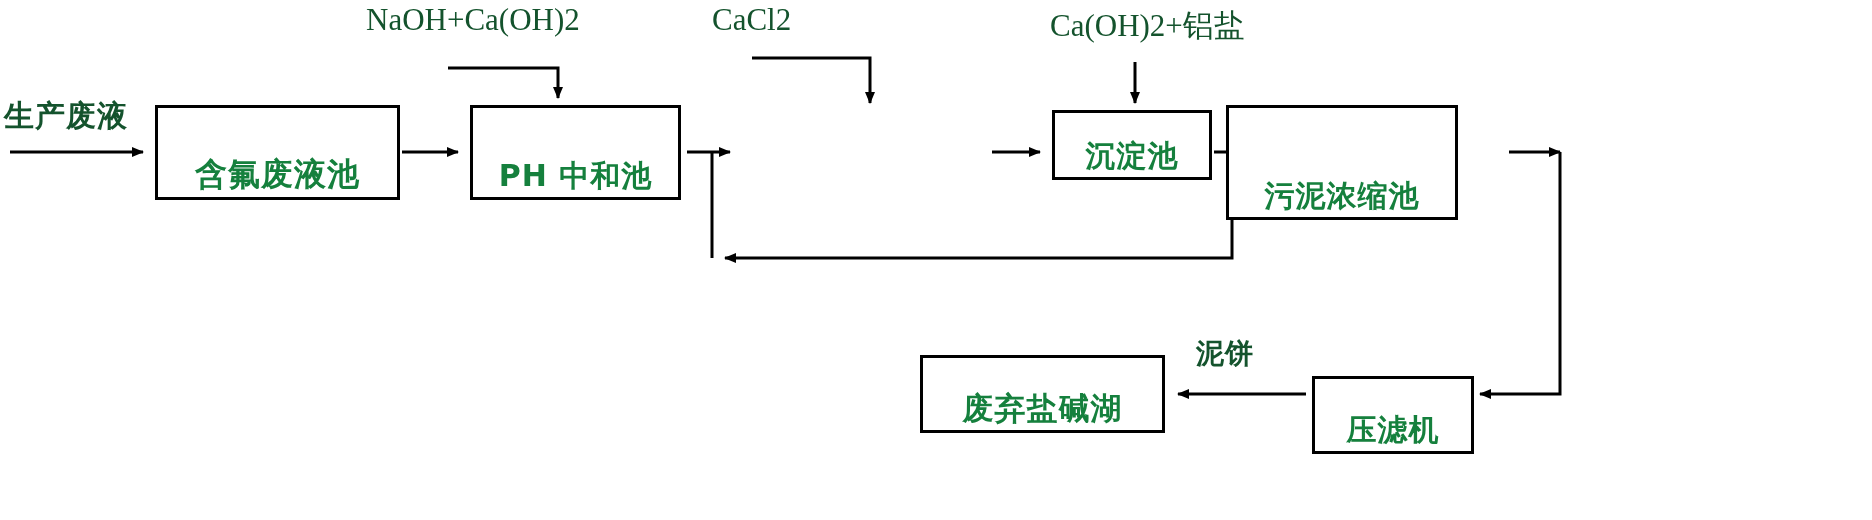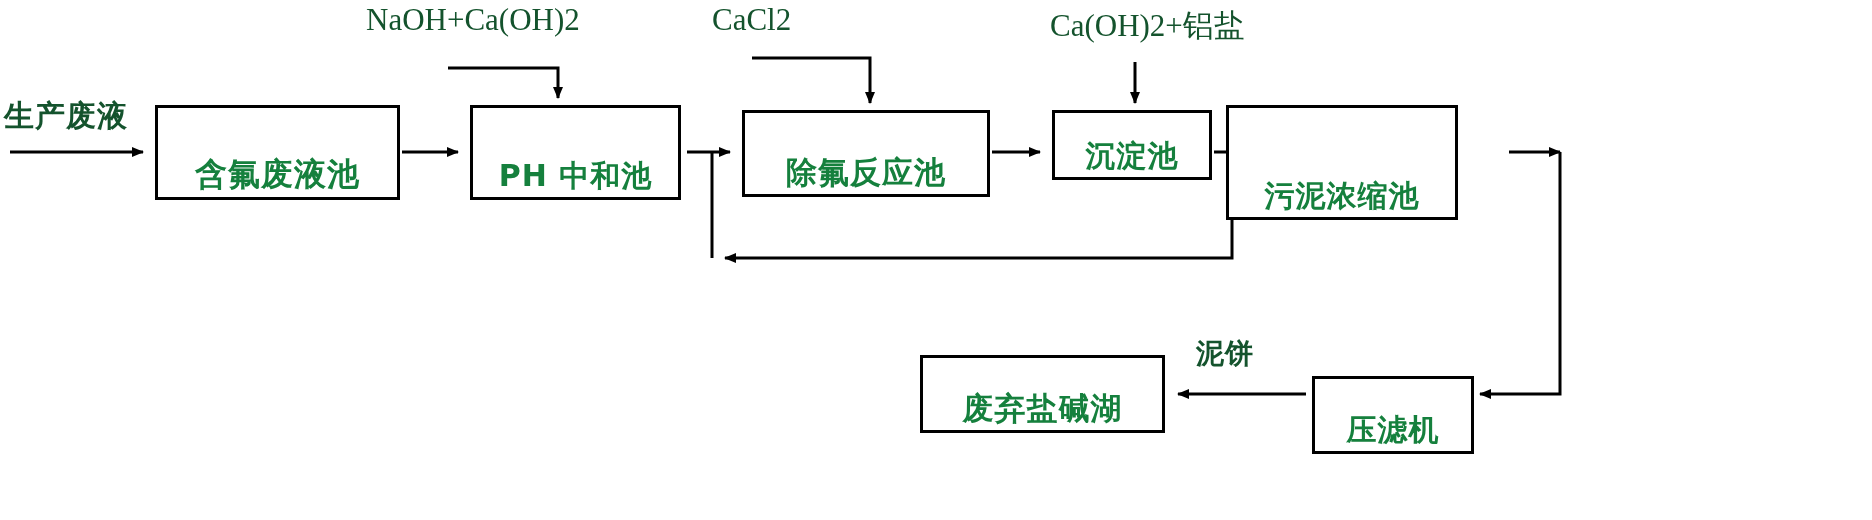--- a/index.html
+++ b/index.html
@@ -97,23 +97,20 @@
   <div class="freetext cjkbold" style="left:1196px;top:335px;font-size:28px;">泥饼</div>
 
   <div class="node" style="left:155px;top:105px;width:245px;height:95px;font-size:32px;">
     <span class="node-label">含氟废液池</span>
   </div>
 
   <div class="node" style="left:470px;top:105px;width:211px;height:95px;font-size:30px;">
     <span class="node-label">PH 中和池</span>
   </div>
 
-  <div class="node" style="left:742px;top:110px;width:248px;height:87px;font-size:31px;">
-    <span class="node-label">除氟反应池</span>
-  </div>
 
   <div class="node" style="left:1052px;top:110px;width:160px;height:70px;font-size:30px;">
     <span class="node-label">沉淀池</span>
   </div>
 
   <div class="node" style="left:1226px;top:105px;width:232px;height:115px;font-size:30px;">
     <span class="node-label">污泥浓缩池</span>
   </div>
 
   <div class="node" style="left:920px;top:355px;width:245px;height:78px;font-size:31px;">

